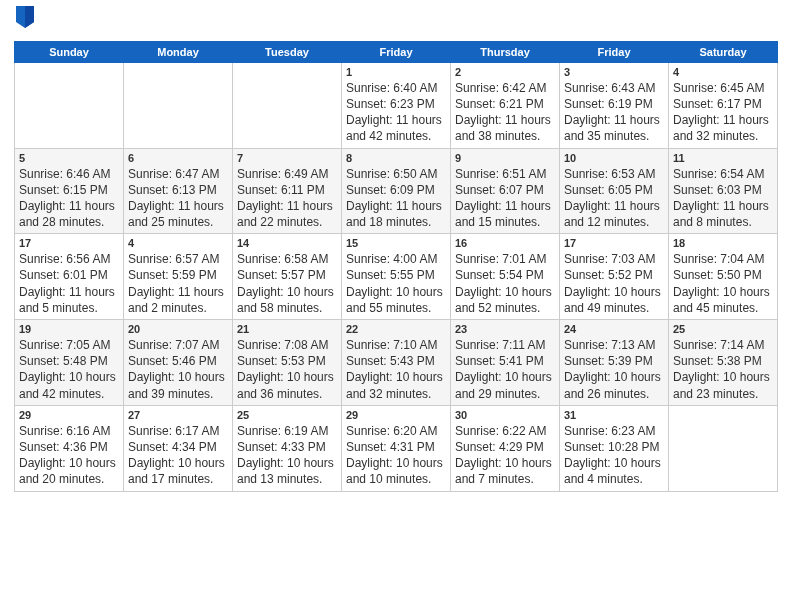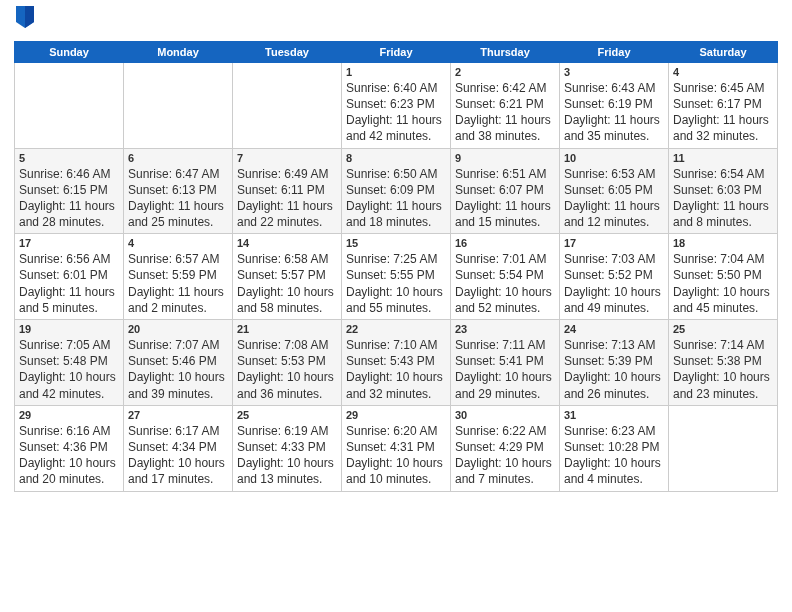--- a/index.html
+++ b/index.html
@@ -227,21 +227,21 @@
           </td>
           <td>
             <span class="day-num">14</span>
             <div class="day-info">Sunrise: 6:58 AM
 Sunset: 5:57 PM
 Daylight: 10 hours
 and 58 minutes.</div>
           </td>
           <td>
             <span class="day-num">15</span>
-            <div class="day-info">Sunrise: 7:25 AM
+            <div class="day-info">Sunrise: 4:00 AM
 Sunset: 5:55 PM
 Daylight: 10 hours
 and 55 minutes.</div>
           </td>
           <td>
             <span class="day-num">16</span>
             <div class="day-info">Sunrise: 7:01 AM
 Sunset: 5:54 PM
 Daylight: 10 hours
 and 52 minutes.</div>

